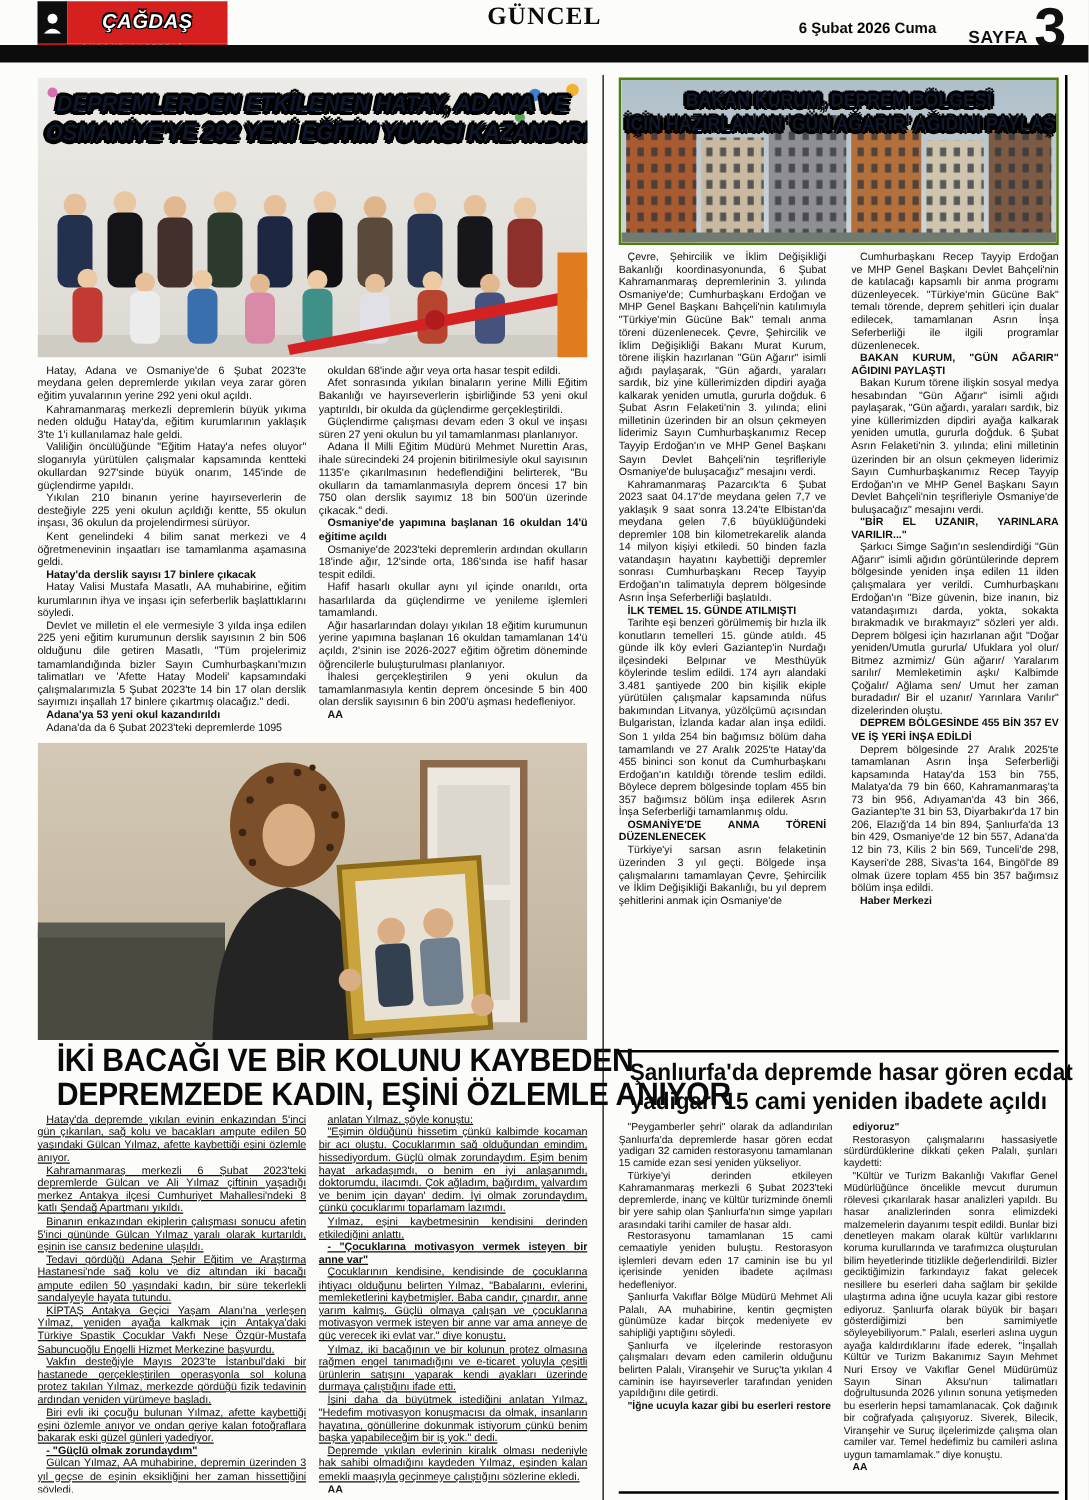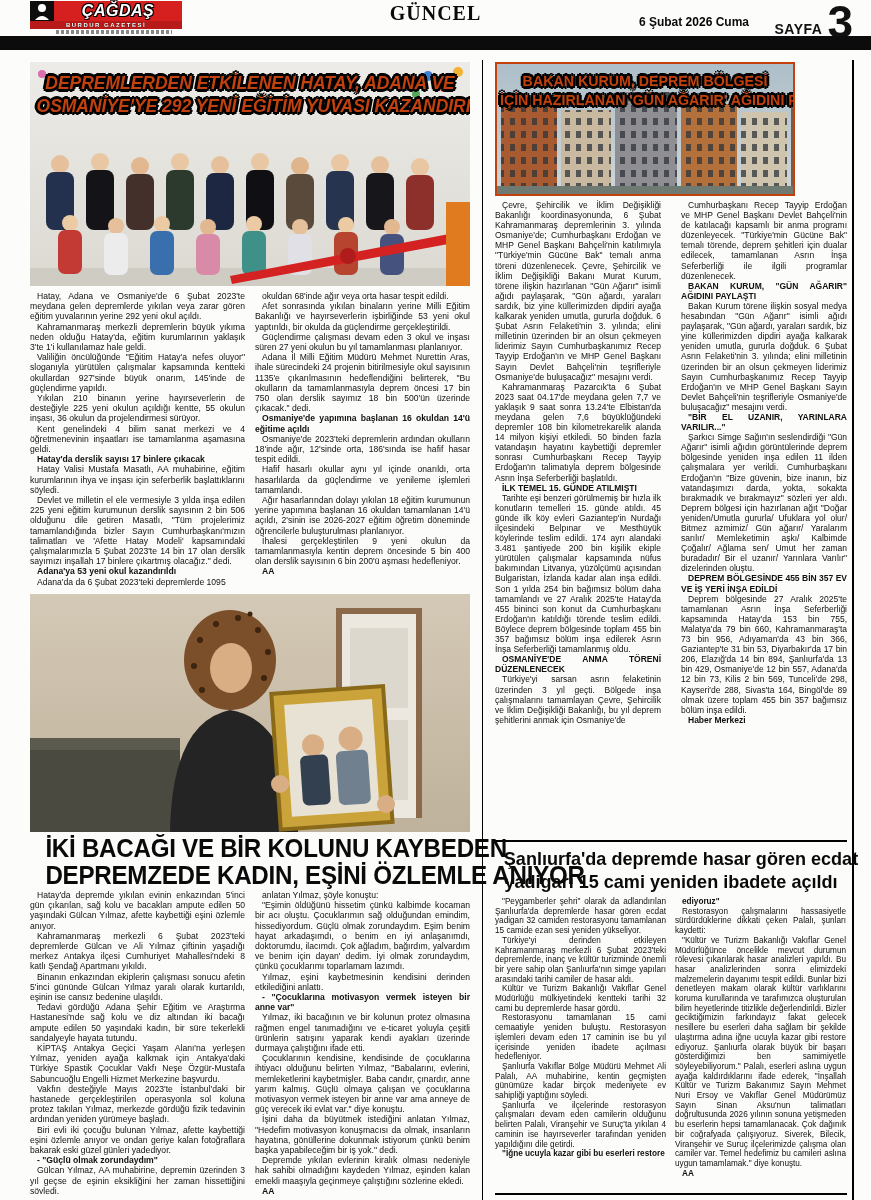--- a/index.html
+++ b/index.html
@@ -2,21 +2,21 @@
 <html lang="tr"><head>
 <meta charset="utf-8">
 <style>
   html,body{margin:0;padding:0;background:#e9e9e9;}
   #page{position:relative;width:871px;height:1200px;background:#fcfcfa;margin:0 auto;
         font-family:"Liberation Sans",sans-serif;color:#111;overflow:hidden;}
   .abs{position:absolute;}
 
   
   .logo{left:30px;top:1px;width:152px;height:34px;}
-  .logo-main{display:flex;height:20px;}
+  .logo-main{display:flex;height:34px;}
   .logo-emblem{width:24px;background:#0d0d0d;color:#fff;display:flex;align-items:center;justify-content:center;}
   .logo-red{flex:1;background:#d6201f;display:flex;align-items:center;justify-content:center;}
   .logo-title{font-size:16px;font-weight:900;font-style:italic;color:#fff;letter-spacing:.5px;
       text-shadow:-1px -1px 0 #000,1px -1px 0 #000,-1px 1px 0 #000,1px 1px 0 #000;}
   .logo-sub{background:#b71a18;color:#fff;font-size:6px;font-weight:bold;letter-spacing:1.5px;
       text-align:center;padding:1px 0;text-shadow:0 0 1px #000;}
   .logo-slogan{height:4px;margin:1px 10px 0 26px;
       background:repeating-linear-gradient(90deg,#555 0 3px,transparent 3px 5px);opacity:.7;}
   .section-title{left:0;right:0;top:2px;text-align:center;font-size:20px;font-weight:900;
       font-family:"Liberation Serif",serif;letter-spacing:1px;color:#0b0b0b;}
@@ -29,43 +29,43 @@
 
   
   .v-rule{left:482px;top:60px;width:1px;height:1140px;background:#000;}
   .r-rule{left:852px;top:60px;width:2px;height:1140px;background:#000;}
   .h-rule-a4top{left:495px;top:840px;width:352px;height:2px;background:#000;}
   .h-rule-a4bot{left:495px;top:1193px;width:352px;height:2px;background:#000;}
 
   
   .photo{overflow:hidden;}
   .a1-photo{left:30px;top:62px;width:440px;height:224px;}
-  .a2-photo{left:495px;top:62px;width:300px;height:134px;border:2px solid #c2410c;box-sizing:border-box;}
+  .a2-photo{left:495px;top:62px;width:352px;height:134px;border:2px solid #4d7c0f;box-sizing:border-box;}
   .a3-photo{left:30px;top:594px;width:440px;height:238px;}
 
   
-  .outline{color:#c2410c;font-weight:900;
+  .outline{color:#0f172a;font-weight:900;
      text-shadow:-2px -2px 0 #000,2px -2px 0 #000,-2px 2px 0 #000,2px 2px 0 #000,
                  -3px 0 0 #000,3px 0 0 #000,0 -3px 0 #000,0 3px 0 #000;}
   .a1-head{left:0;top:10px;width:100%;text-align:center;font-style:italic;}
   .a1-head div{font-size:18px;line-height:23px;transform:scaleX(.97);white-space:nowrap;}
   .a2-head{left:0;top:8px;width:100%;text-align:center;}
   .a2-head div{font-size:14.5px;line-height:19px;transform:scaleX(.98);white-space:nowrap;}
   .a3-head{left:30px;top:835px;width:440px;text-align:center;font-weight:900;color:#0a0a0a;}
   .a3-head div{font-size:26px;line-height:27px;white-space:nowrap;transform:scaleX(.93);letter-spacing:-.3px;}
   .a4-head{left:495px;top:847px;width:352px;text-align:center;font-weight:900;color:#0a0a0a;}
   .a4-head div{font-size:19px;line-height:23px;white-space:nowrap;transform:scaleX(.95);}
 
   
   .body-flex{display:flex;}
   .a1-body{left:30px;top:291px;width:440px;height:298px;gap:10px;font-size:8.6px;line-height:10.2px;}
   .a1-body .col{width:215px;}
   .a2-body{left:495px;top:200px;width:352px;height:636px;gap:20px;font-size:8.5px;line-height:10.1px;}
   .a2-body .col{width:171px;}
-  .a3-body{left:30px;top:890px;width:440px;height:304px;gap:10px;font-size:8.6px;line-height:10.2px;}
+  .a3-body{left:30px;top:890px;width:440px;height:304px;gap:10px;font-size:8.6px;line-height:10.2px;text-decoration:underline;}
   .a3-body .col{width:215px;}
   .a4-body{left:495px;top:897px;width:352px;height:293px;gap:9px;font-size:8.2px;line-height:9.7px;}
   .a4-body .col{width:171px;}
   .col{overflow:hidden;text-align:justify;}
   .para{margin:0;text-indent:7px;}
   .para.bold{font-weight:bold;}
 </style>
 </head>
 <body>
 
@@ -357,38 +357,37 @@
         <p class="para">Vakfın desteğiyle Mayıs 2023'te İstanbul'daki bir hastanede gerçekleştirilen operasyonla sol koluna protez takılan Yılmaz, merkezde gördüğü fizik tedavinin ardından yeniden yürümeye başladı.</p>
         <p class="para">Biri evli iki çocuğu bulunan Yılmaz, afette kaybettiği eşini özlemle anıyor ve ondan geriye kalan fotoğraflara bakarak eski güzel günleri yadediyor.</p>
         <p class="para bold">- "Güçlü olmak zorundaydım"</p>
         <p class="para">Gülcan Yılmaz, AA muhabirine, depremin üzerinden 3 yıl geçse de eşinin eksikliğini her zaman hissettiğini söyledi.</p>
       </div>
     <div class="col">
         <p class="para">anlatan Yılmaz, şöyle konuştu:</p>
         <p class="para">"Eşimin öldüğünü hissetim çünkü kalbimde kocaman bir acı oluştu. Çocuklarımın sağ olduğundan emindim, hissediyordum. Güçlü olmak zorundaydım. Eşim benim hayat arkadaşımdı, o benim en iyi anlaşanımdı, doktorumdu, ilacımdı. Çok ağladım, bağırdım, yalvardım ve benim için dayan' dedim. İyi olmak zorundaydım, çünkü çocuklarımı toparlamam lazımdı.</p>
         <p class="para">Yılmaz, eşini kaybetmesinin kendisini derinden etkilediğini anlattı.</p>
         <p class="para bold">- "Çocuklarına motivasyon vermek isteyen bir anne var"</p>
+        <p class="para">Çocuklarının kendisine, kendisinde de çocuklarına ihtiyacı olduğunu belirten Yılmaz, "Babalarını, evlerini, memleketlerini kaybetmişler. Baba candır, çınardır, anne yarım kalmış. Güçlü olmaya çalışan ve çocuklarına motivasyon vermek isteyen bir anne var ama anneye de güç verecek iki evlat var." diye konuştu.</p>
         <p class="para">Yılmaz, iki bacağının ve bir kolunun protez olmasına rağmen engel tanımadığını ve e-ticaret yoluyla çeşitli ürünlerin satışını yaparak kendi ayakları üzerinde durmaya çalıştığını ifade etti.</p>
-        <p class="para">Çocuklarının kendisine, kendisinde de çocuklarına ihtiyacı olduğunu belirten Yılmaz, "Babalarını, evlerini, memleketlerini kaybetmişler. Baba candır, çınardır, anne yarım kalmış. Güçlü olmaya çalışan ve çocuklarına motivasyon vermek isteyen bir anne var ama anneye de güç verecek iki evlat var." diye konuştu.</p>
         <p class="para">İşini daha da büyütmek istediğini anlatan Yılmaz, "Hedefim motivasyon konuşmacısı da olmak, insanların hayatına, gönüllerine dokunmak istiyorum çünkü benim başka yapabileceğim bir iş yok." dedi.</p>
         <p class="para">Depremde yıkılan evlerinin kiralık olması nedeniyle hak sahibi olmadığını kaydeden Yılmaz, eşinden kalan emekli maaşıyla geçinmeye çalıştığını sözlerine ekledi.</p>
         <p class="para bold">AA</p>
       </div>
   </div>
 
   <div class="abs a4-head">
     <div>Şanlıurfa'da depremde hasar gören ecdat</div>
     <div>yadigarı 15 cami yeniden ibadete açıldı</div>
   </div>
 
   <div class="abs body-flex a4-body">
     <div class="col">
         <p class="para">"Peygamberler şehri" olarak da adlandırılan Şanlıurfa'da depremlerde hasar gören ecdat yadigarı 32 camiden restorasyonu tamamlanan 15 camide ezan sesi yeniden yükseliyor.</p>
         <p class="para">Türkiye'yi derinden etkileyen Kahramanmaraş merkezli 6 Şubat 2023'teki depremlerde, inanç ve kültür turizminde önemli bir yere sahip olan Şanlıurfa'nın simge yapıları arasındaki tarihi camiler de hasar aldı.</p>
-        <p class="para">Kültür ve Turizm Bakanlığı Vakıflar Genel Müdürlüğü mülkiyetindeki kentteki tarihi 32 cami bu depremlerde hasar gördü.</p>
         <p class="para">Restorasyonu tamamlanan 15 cami cemaatiyle yeniden buluştu. Restorasyon işlemleri devam eden 17 caminin ise bu yıl içerisinde yeniden ibadete açılması hedefleniyor.</p>
         <p class="para">Şanlıurfa Vakıflar Bölge Müdürü Mehmet Ali Palalı, AA muhabirine, kentin geçmişten günümüze kadar birçok medeniyete ev sahipliği yaptığını söyledi.</p>
         <p class="para">Şanlıurfa ve ilçelerinde restorasyon çalışmaları devam eden camilerin olduğunu belirten Palalı, Viranşehir ve Suruç'ta yıkılan 4 caminin ise hayırseverler tarafından yeniden yapıldığını dile getirdi.</p>
         <p class="para bold">"İğne ucuyla kazar gibi bu eserleri restore</p>
       </div>
     <div class="col">
         <p class="para bold">ediyoruz"</p>
         <p class="para">Restorasyon çalışmalarını hassasiyetle sürdürdüklerine dikkati çeken Palalı, şunları kaydetti:</p>
         <p class="para">"Kültür ve Turizm Bakanlığı Vakıflar Genel Müdürlüğünce öncelikle mevcut durumun rölevesi çıkarılarak hasar analizleri yapıldı. Bu hasar analizlerinden sonra elimizdeki malzemelerin dayanımı tespit edildi. Bunlar bizi denetleyen makam olarak kültür varlıklarını koruma kurullarında ve tarafımızca oluşturulan bilim heyetlerinde titizlikle değerlendirildi. Bizler geciktiğimizin farkındayız fakat gelecek nesillere bu eserleri daha sağlam bir şekilde ulaştırma adına iğne ucuyla kazar gibi restore ediyoruz. Şanlıurfa olarak büyük bir başarı gösterdiğimizi ben samimiyetle söyleyebiliyorum." Palalı, eserleri aslına uygun ayağa kaldırdıklarını ifade ederek, "İnşallah Kültür ve Turizm Bakanımız Sayın Mehmet Nuri Ersoy ve Vakıflar Genel Müdürümüz Sayın Sinan Aksu'nun talimatları doğrultusunda 2026 yılının sonuna yetişmeden bu eserlerin hepsi tamamlanacak. Çok dağınık bir coğrafyada çalışıyoruz. Siverek, Bilecik, Viranşehir ve Suruç ilçelerimizde çalışma olan camiler var. Temel hedefimiz bu camileri aslına uygun tamamlamak." diye konuştu.</p>
         <p class="para bold">AA</p>

